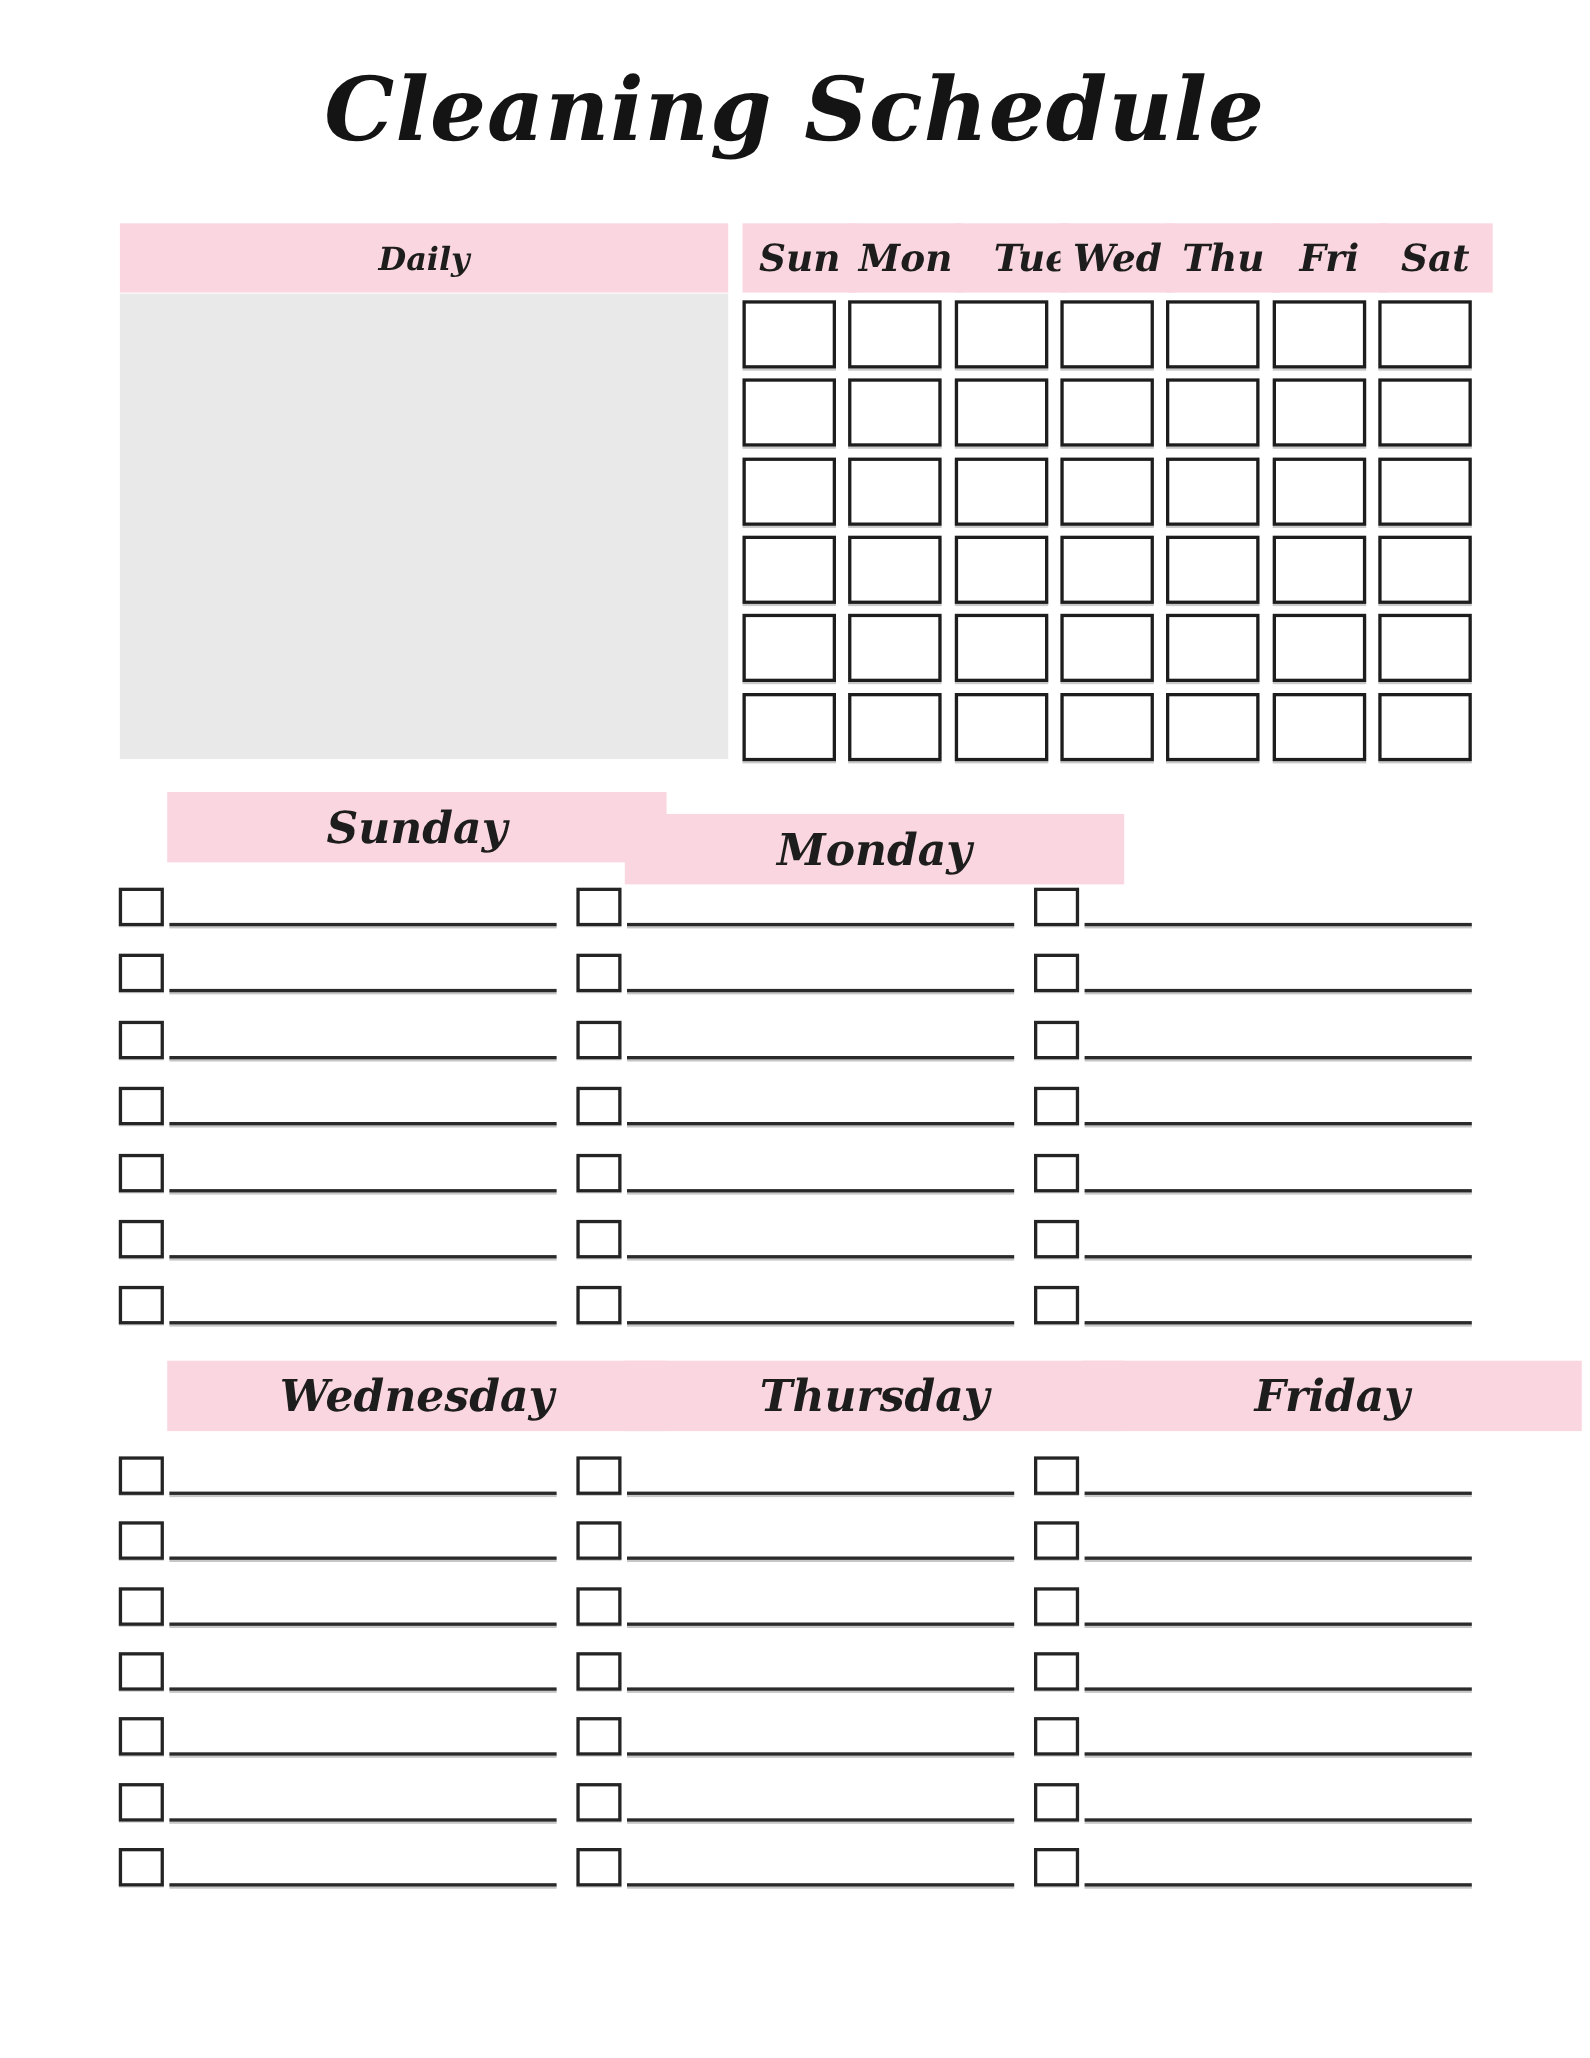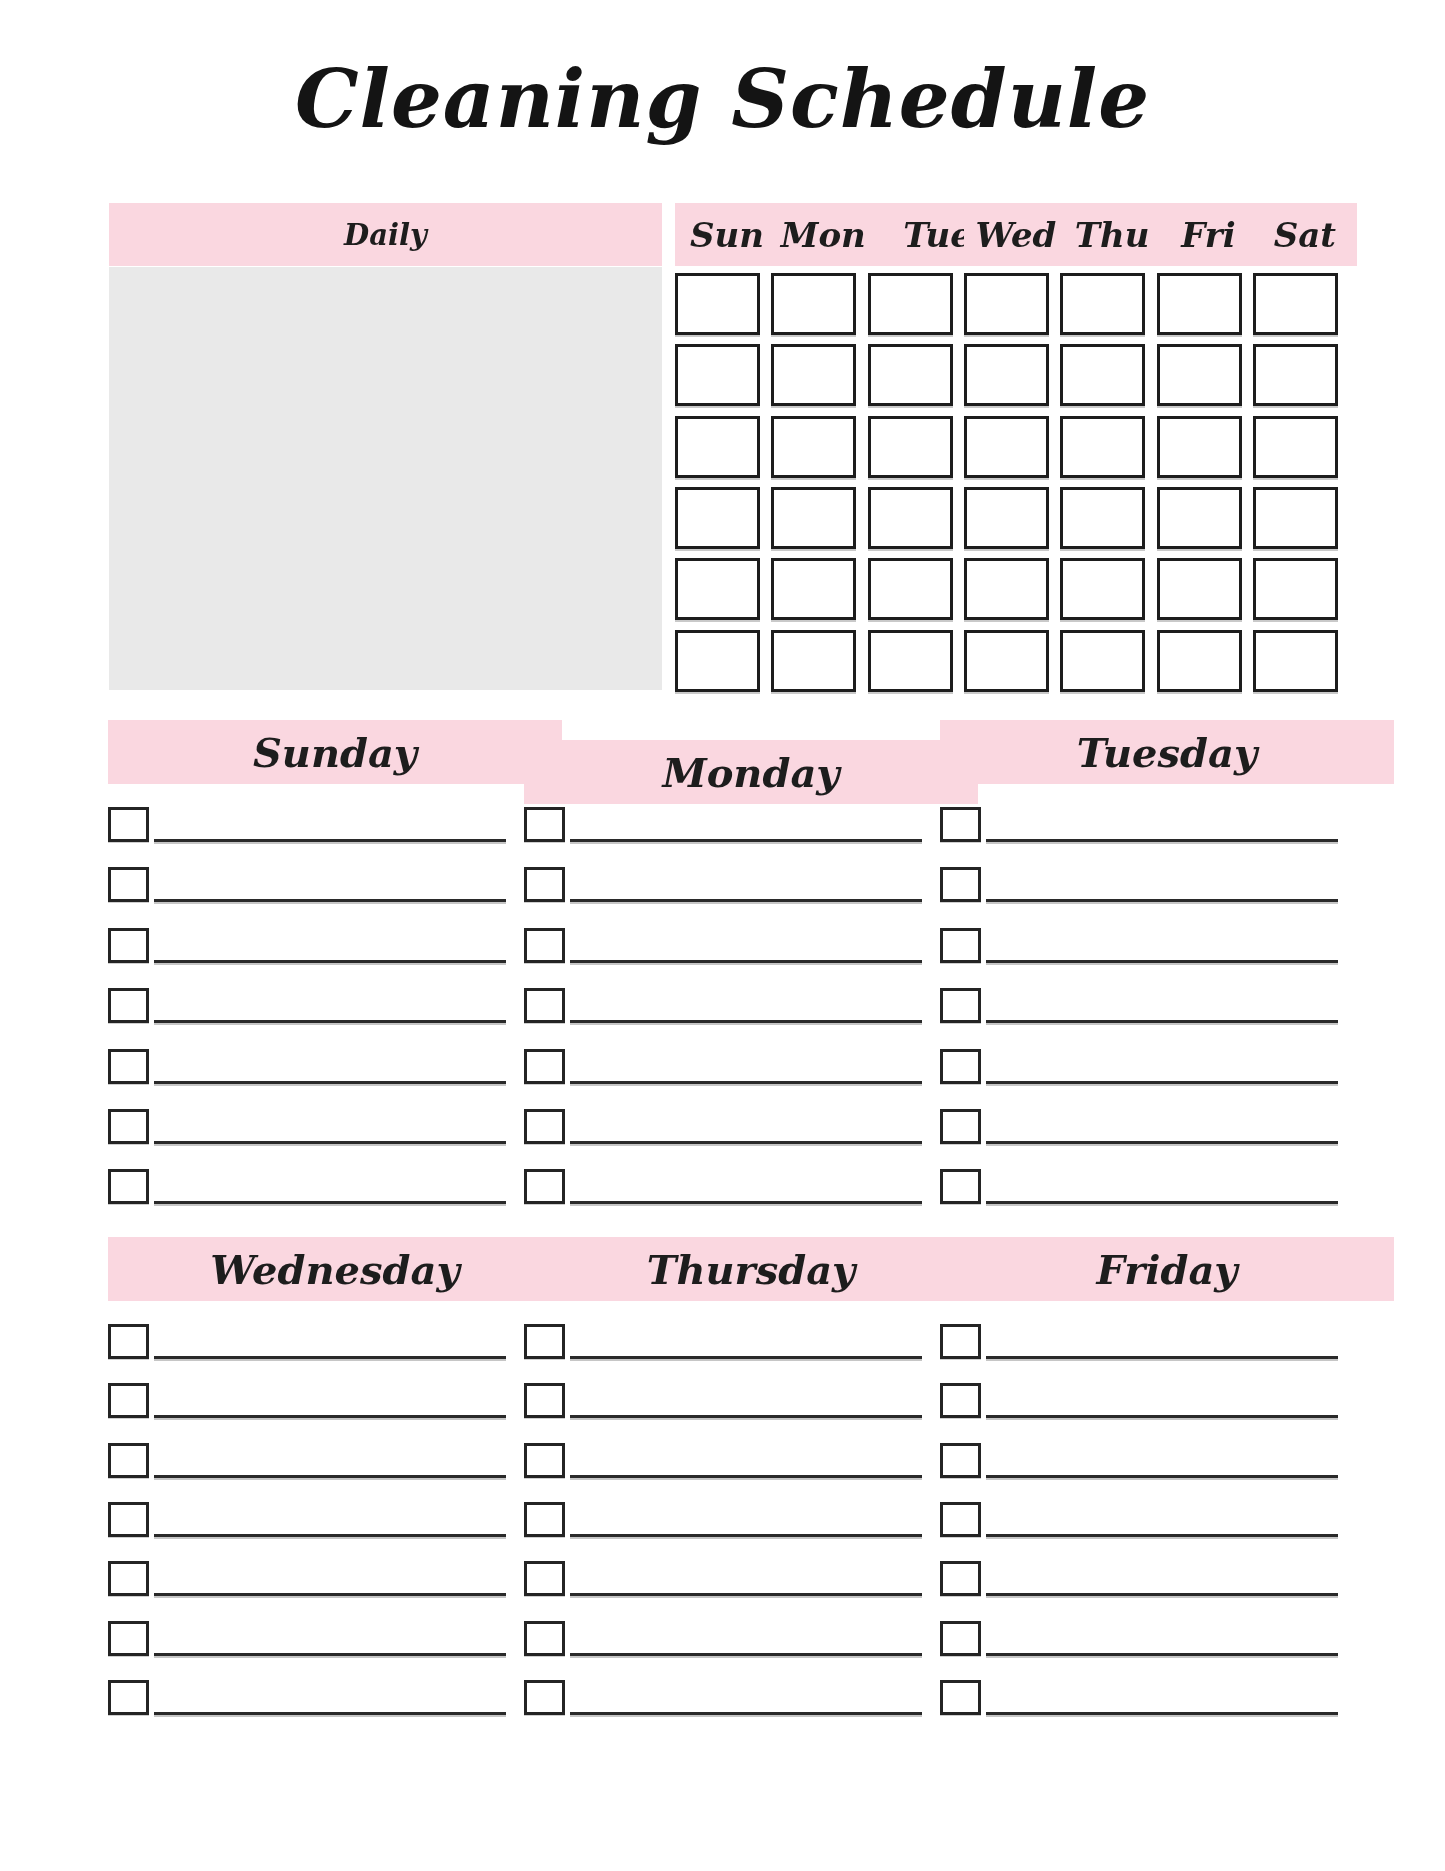--- a/index.html
+++ b/index.html
@@ -40,21 +40,21 @@
     background:var(--gray, #e9e9e9);
   }
   .day-hdr { top:203px; width:104px; height:63px; font-size:34px; }
   .grid-box {
     position:absolute;
     width:85px; height:62px;
     background:#ffffff;
     border:3px solid #1d1d1d;
     box-shadow:0 2px 0 #c9c9c9;
   }
-  .week-hdr { width:454px; height:64px; font-size:40px; }
+  .week-hdr { width:454px; height:64px; font-size:40px;margin-left:44px; }
   .task-row { position:absolute; width:398px; height:38px; }
   .task-box {
     position:absolute;
     left:0; top:0; width:41px; height:35px;
     background:#ffffff;
     border:3px solid #242424;
     box-shadow:0 1px 0 #cfcfcf;
   }
   .task-line {
     position:absolute;
@@ -172,21 +172,20 @@
       <div class="task-line"></div>
     </div>
     <div class="task-row" style="left: 524px; top: 1109px;">
       <div class="task-box"></div>
       <div class="task-line"></div>
     </div>
     <div class="task-row" style="left: 524px; top: 1169.4px;">
       <div class="task-box"></div>
       <div class="task-line"></div>
     </div>
-    <div class="hdr week-hdr" style="left: 940px; top: 720px;">Tuesday</div>
     <div class="task-row" style="left: 940px; top: 807px;">
       <div class="task-box"></div>
       <div class="task-line"></div>
     </div>
     <div class="task-row" style="left: 940px; top: 867.4px;">
       <div class="task-box"></div>
       <div class="task-line"></div>
     </div>
     <div class="task-row" style="left: 940px; top: 927.8px;">
       <div class="task-box"></div>

